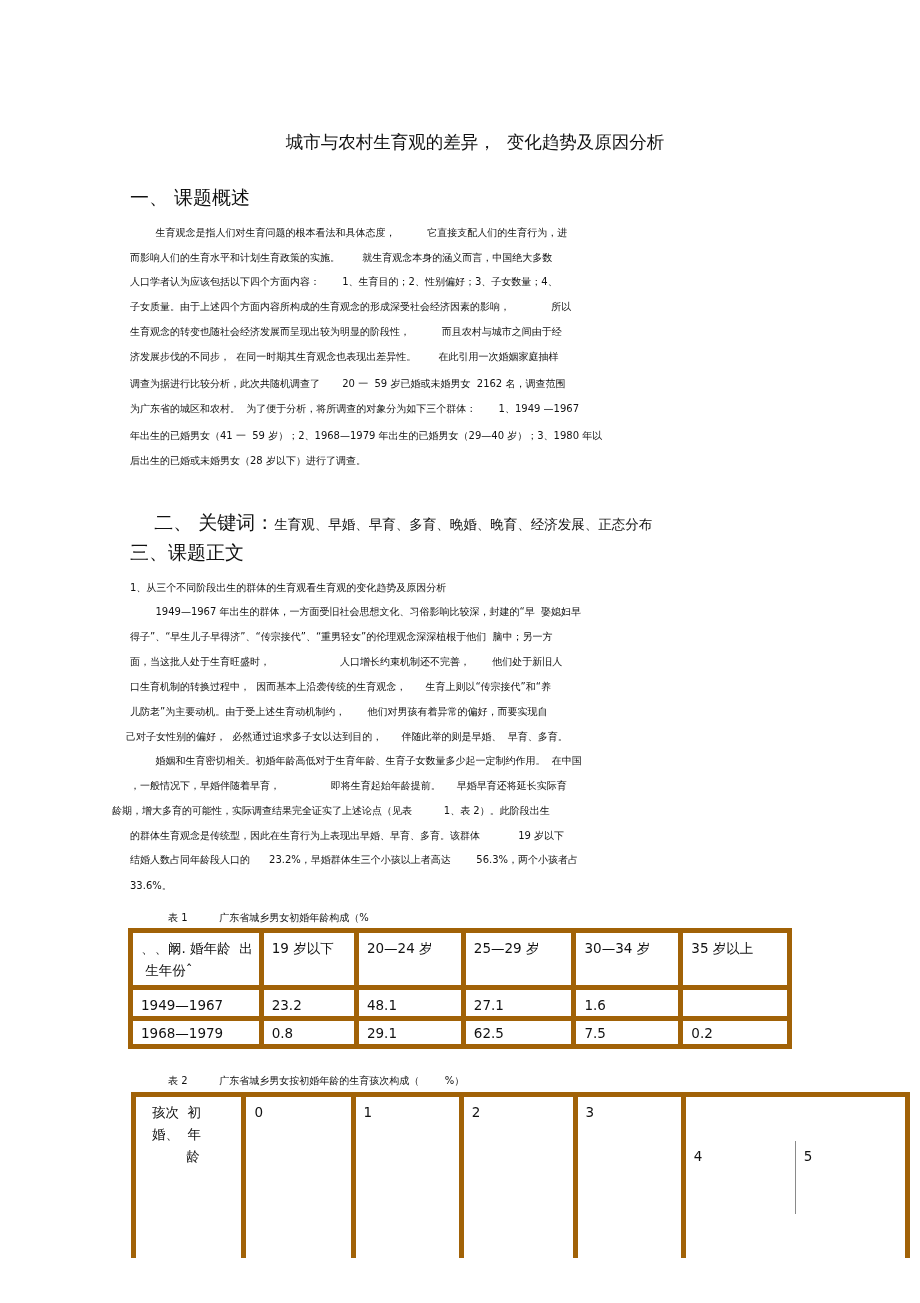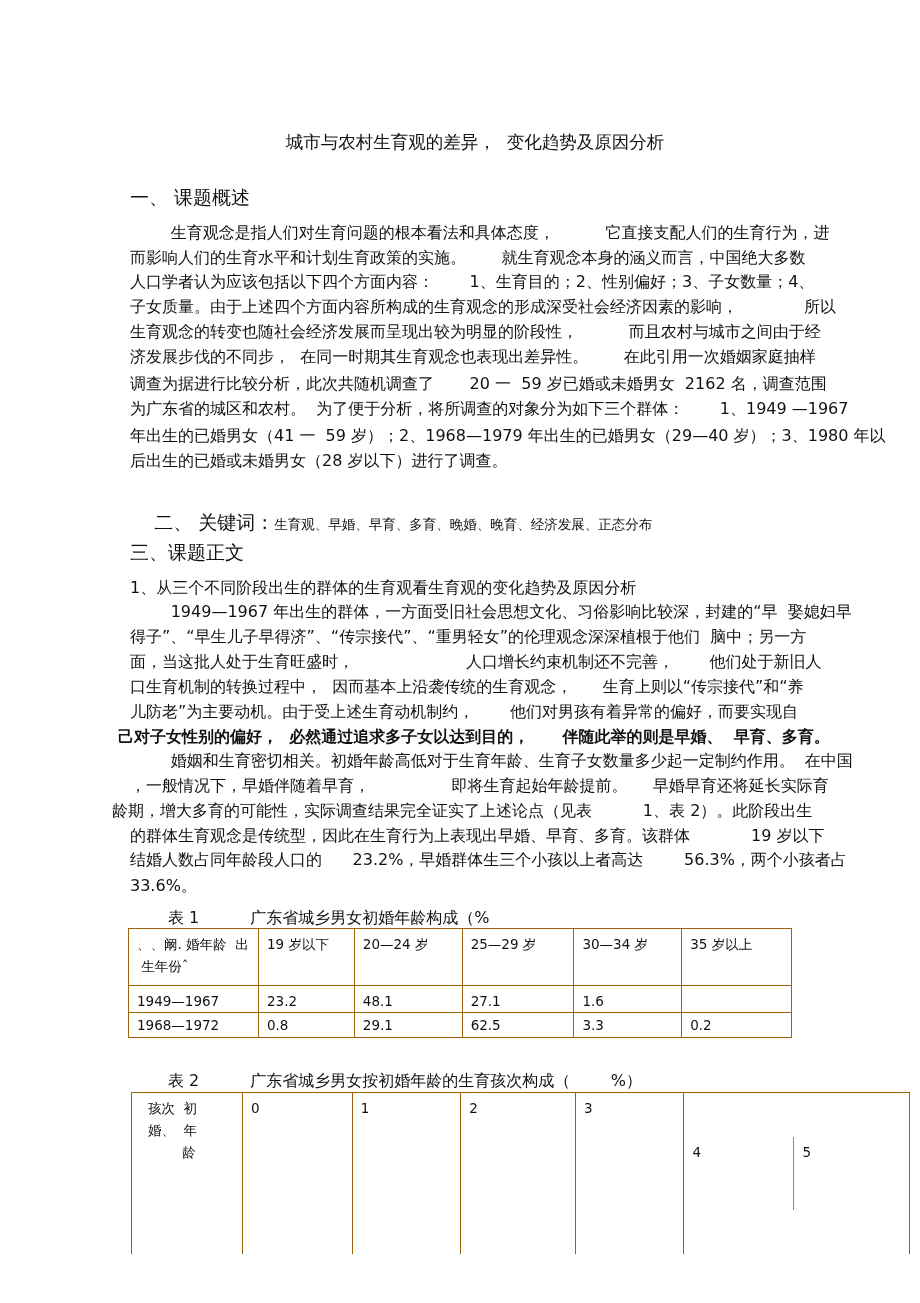--- a/index.html
+++ b/index.html
@@ -1,23 +1,23 @@
 <!DOCTYPE html>
 <html><head>
 <meta charset="utf-8">
 <style>
   html, body { margin: 0; padding: 0; background: #ffffff; }
   body { width: 920px; height: 1303px; position: relative; overflow: hidden;
          font-family: "DejaVu Sans", "Liberation Sans", sans-serif; color: #111; }
-  .ln { position: absolute; white-space: pre; font-size: 16px; line-height: 18px; }
+  .ln { position: absolute; white-space: pre; font-size: 10px; line-height: 18px; }
   .title { position: absolute; left: 15px; width: 920px; text-align: center; top: 130px; font-size: 17.5px; white-space: pre; }
   .h { position: absolute; font-size: 19px; line-height: 24px; white-space: pre; }
   .kw { font-size: 13.5px; }
   table.t { position: absolute; border-collapse: collapse; font-size: 13.5px; }
-  table.t td { border: 1px solid #a16207; vertical-align: top; padding: 4px 6px 0 8px; white-space: pre; line-height: 22px; }
+  table.t td { border: 5px solid #a16207; vertical-align: top; padding: 4px 6px 0 8px; white-space: pre; line-height: 22px; }
   table.t2 td { border-bottom: none; line-height: 22px; }
 </style>
 </head>
 <body>
 
 <div>
 
   <div class="title">城市与农村生育观的差异，  变化趋势及原因分析</div>
 
   <div class="h" style="left:130px; top:185px;">一、 课题概述</div>
@@ -42,21 +42,21 @@
   <div class="h" style="left:130px; top:540px;">三、课题正文</div>
 
   <div class="ln" style="left:130px; top:579px;">1、从三个不同阶段出生的群体的生育观看生育观的变化趋势及原因分析</div>
 
   <div>
     <div class="ln" style="left:130px; top:603px;">        1949—1967 年出生的群体，一方面受旧社会思想文化、习俗影响比较深，封建的“早  娶媳妇早</div>
     <div class="ln" style="left:130px; top:628px;">得子”、“早生儿子早得济”、“传宗接代”、“重男轻女”的伦理观念深深植根于他们  脑中；另一方</div>
     <div class="ln" style="left:130px; top:653px;">面，当这批人处于生育旺盛时，                      人口增长约束机制还不完善，       他们处于新旧人</div>
     <div class="ln" style="left:130px; top:678px;">口生育机制的转换过程中，  因而基本上沿袭传统的生育观念，      生育上则以“传宗接代”和“养</div>
     <div class="ln" style="left:130px; top:703px;">儿防老”为主要动机。由于受上述生育动机制约，       他们对男孩有着异常的偏好，而要实现自</div>
-    <div class="ln" style="left:118px; top:728px;font-weight:bold;">己对子女性别的偏好，  必然通过追求多子女以达到目的，      伴随此举的则是早婚、  早育、多育。</div>
+    <div class="ln" style="left:126px; top:728px;">己对子女性别的偏好，  必然通过追求多子女以达到目的，      伴随此举的则是早婚、  早育、多育。</div>
     <div class="ln" style="left:130px; top:752px;">        婚姻和生育密切相关。初婚年龄高低对于生育年龄、生育子女数量多少起一定制约作用。  在中国</div>
     <div class="ln" style="left:130px; top:777px;">，一般情况下，早婚伴随着早育，                即将生育起始年龄提前。     早婚早育还将延长实际育</div>
     <div class="ln" style="left:112px; top:802px;">龄期，增大多育的可能性，实际调查结果完全证实了上述论点（见表          1、表 2）。此阶段出生</div>
     <div class="ln" style="left:130px; top:827px;">的群体生育观念是传统型，因此在生育行为上表现出早婚、早育、多育。该群体            19 岁以下</div>
     <div class="ln" style="left:130px; top:851px;">结婚人数占同年龄段人口的      23.2%，早婚群体生三个小孩以上者高达        56.3%，两个小孩者占</div>
     <div class="ln" style="left:130px; top:877px;">33.6%。</div>
   </div>
 
   <div class="ln" style="left:168px; top:909px;">表 1          广东省城乡男女初婚年龄构成（%</div>
 
@@ -81,25 +81,25 @@
     </tr>
     <tr style="height:24px;margin-top:41px;">
       <td>1949—1967</td>
       <td>23.2</td>
       <td>48.1</td>
       <td>27.1</td>
       <td>1.6</td>
       <td></td>
     </tr>
     <tr style="height:25px;">
-      <td style="padding-top:1px;">1968—1972</td>
+      <td style="padding-top:1px;">1968—1979</td>
       <td style="padding-top:1px;">0.8</td>
       <td style="padding-top:1px;">29.1</td>
       <td style="padding-top:1px;">62.5</td>
-      <td style="padding-top:1px;">3.3</td>
+      <td style="padding-top:1px;">7.5</td>
       <td style="padding-top:1px;">0.2</td>
     </tr>
   </tbody>
     </table>
 
   <div class="ln" style="left:168px; top:1072px;">表 2          广东省城乡男女按初婚年龄的生育孩次构成（        %）</div>
 
   <table class="t t2" style="left:131px; top:1092px; width:779px;">
     <colgroup>
       <col style="width:94px">

